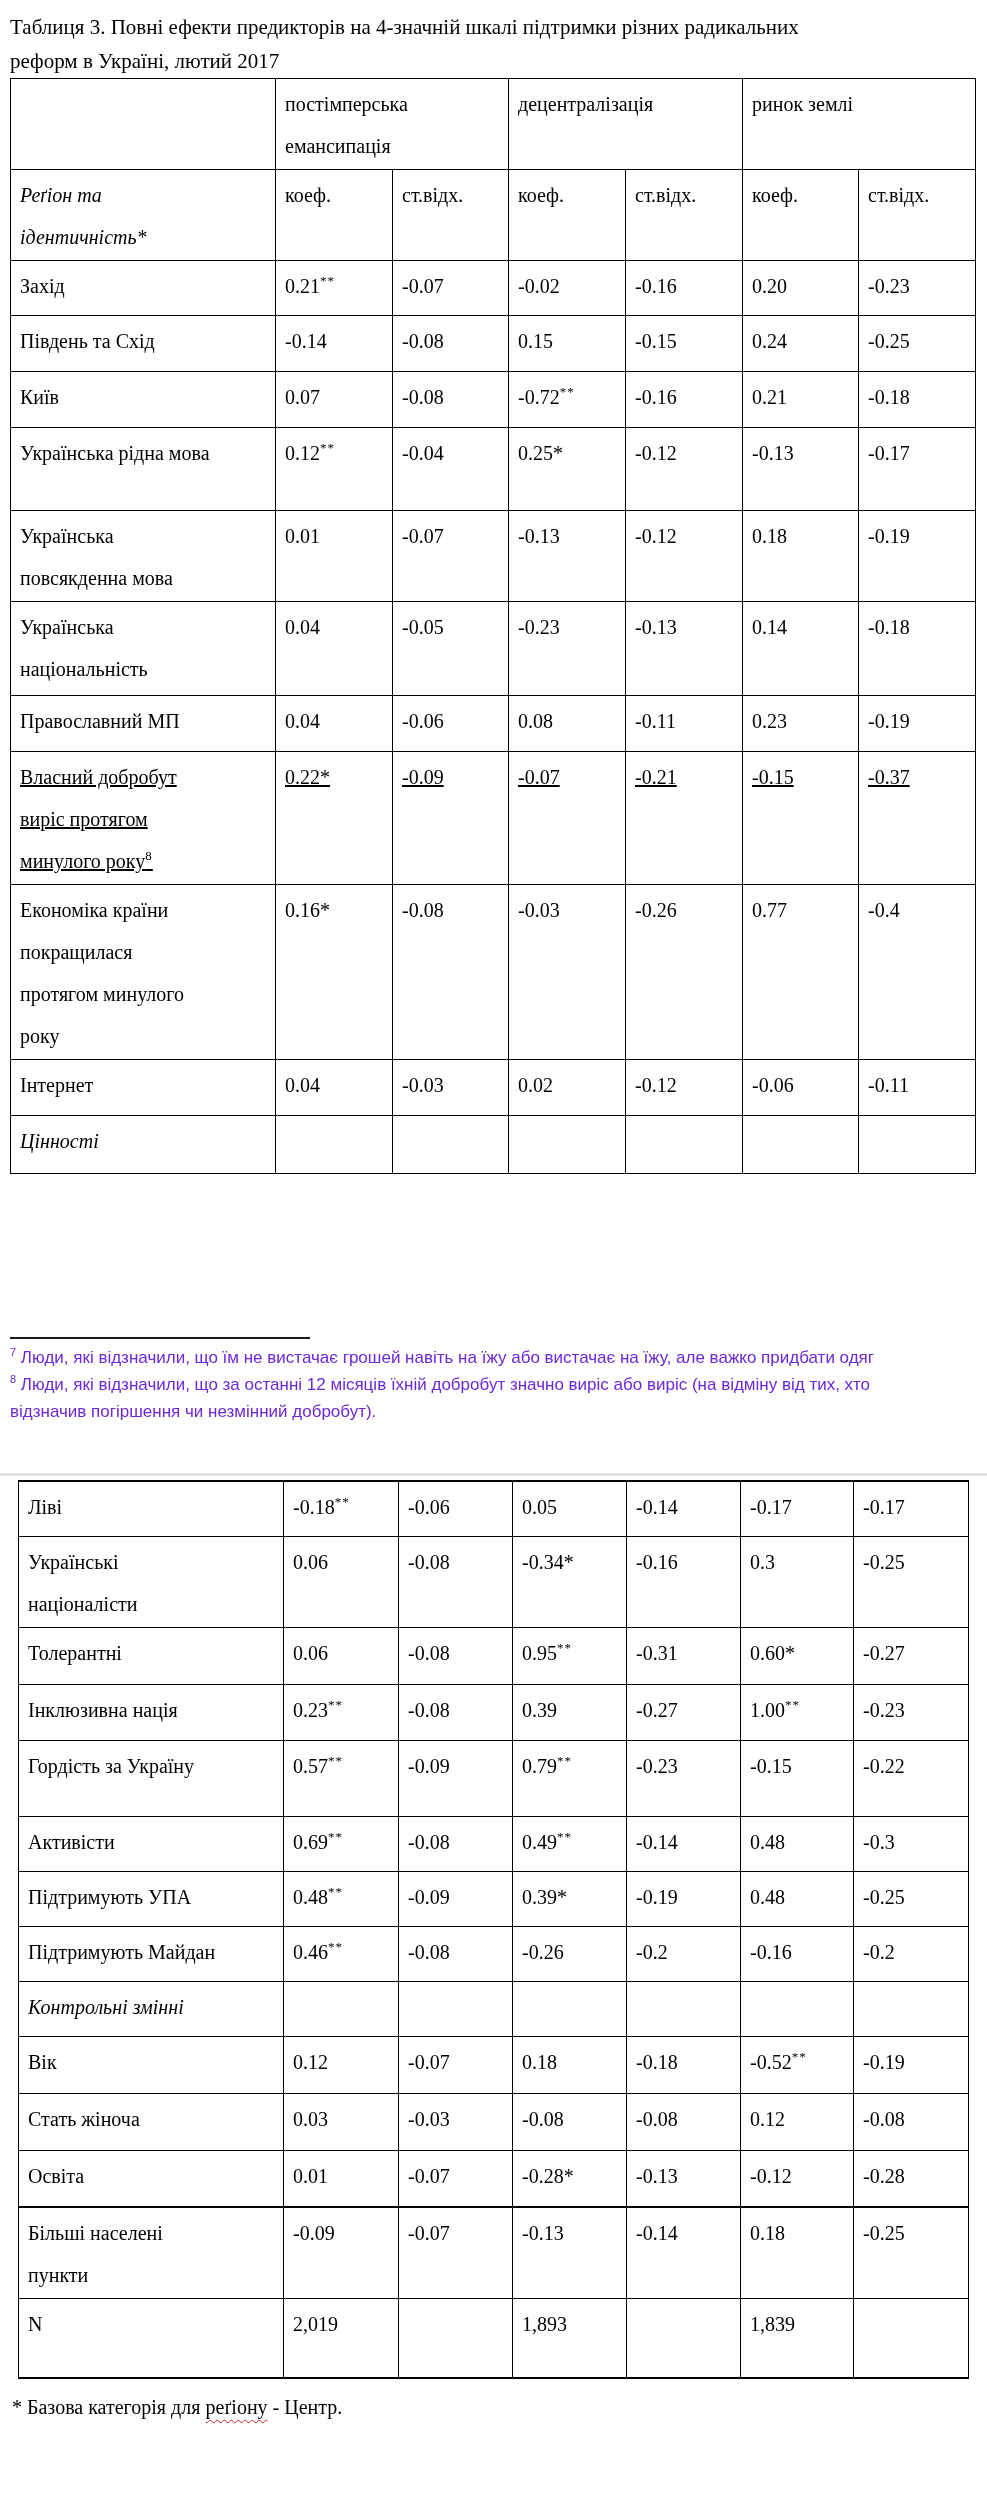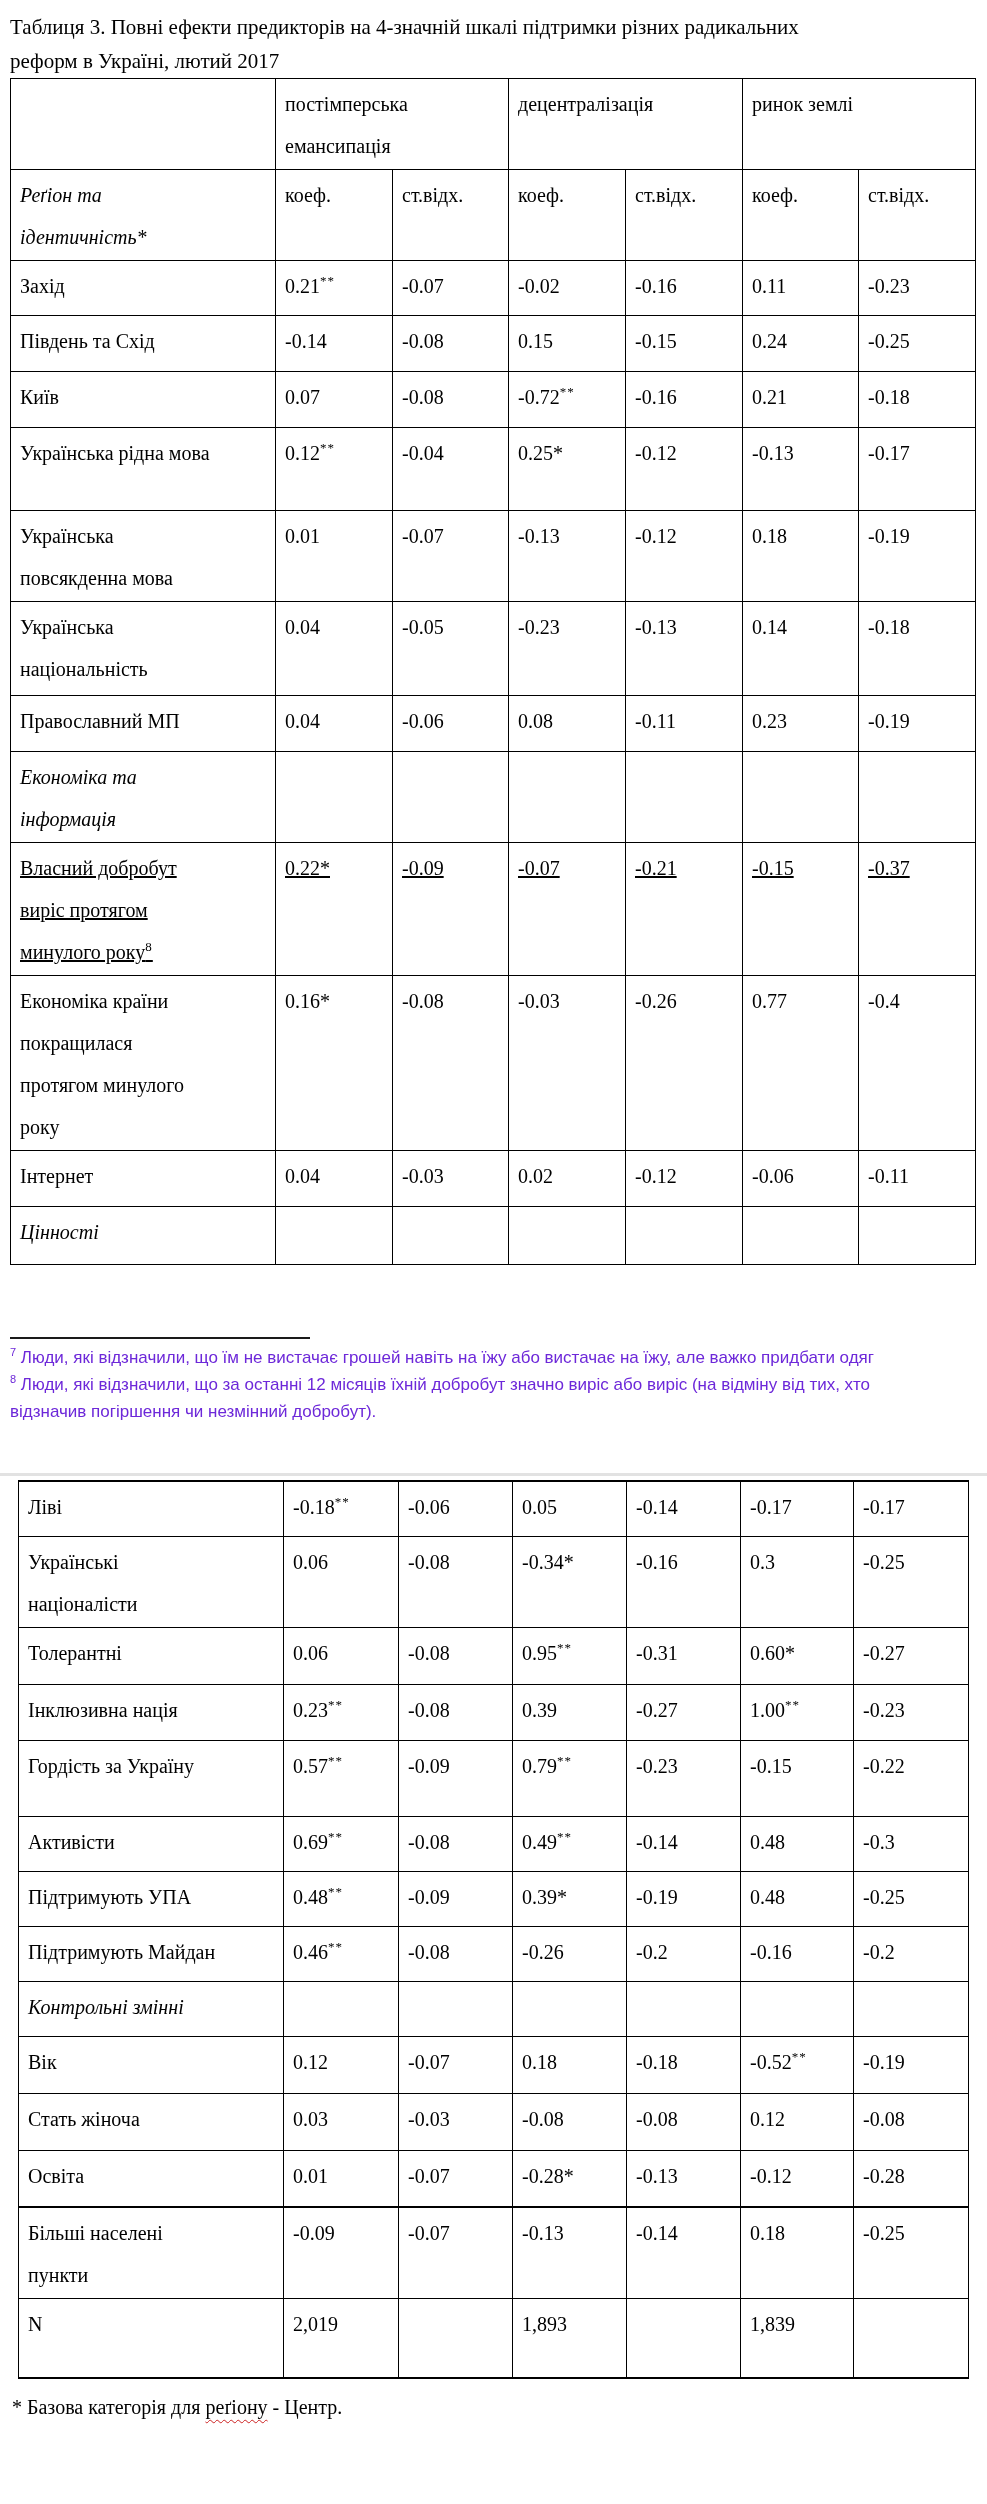--- a/index.html
+++ b/index.html
@@ -96,21 +96,21 @@
       <td>ст.відх.</td>
     </tr>
   </tbody>
   <tbody id="t1-body">
       <tr style="height: 55px;">
         <td class="label-cell">Захід</td>
         <td>0.21<sup>**</sup></td>
         <td>-0.07</td>
         <td>-0.02</td>
         <td>-0.16</td>
-        <td>0.11</td>
+        <td>0.20</td>
         <td>-0.23</td>
       </tr>
       <tr style="height: 56px;">
         <td class="label-cell">Південь та Схід</td>
         <td>-0.14</td>
         <td>-0.08</td>
         <td>0.15</td>
         <td>-0.15</td>
         <td>0.24</td>
         <td>-0.25</td>
@@ -154,30 +154,20 @@
         <td>-0.18</td>
       </tr>
       <tr style="height: 56px;">
         <td class="label-cell">Православний МП</td>
         <td>0.04</td>
         <td>-0.06</td>
         <td>0.08</td>
         <td>-0.11</td>
         <td>0.23</td>
         <td>-0.19</td>
-      </tr>
-      <tr style="height: 91px;">
-        <td class="label-cell italic">Економіка та
-інформація</td>
-        <td></td>
-        <td></td>
-        <td></td>
-        <td></td>
-        <td></td>
-        <td></td>
       </tr>
       <tr style="height: 123px; text-decoration: underline;">
         <td class="label-cell">Власний добробут
 виріс протягом
 минулого року<sup>8</sup></td>
         <td>0.22*</td>
         <td>-0.09</td>
         <td>-0.07</td>
         <td>-0.21</td>
         <td>-0.15</td>

